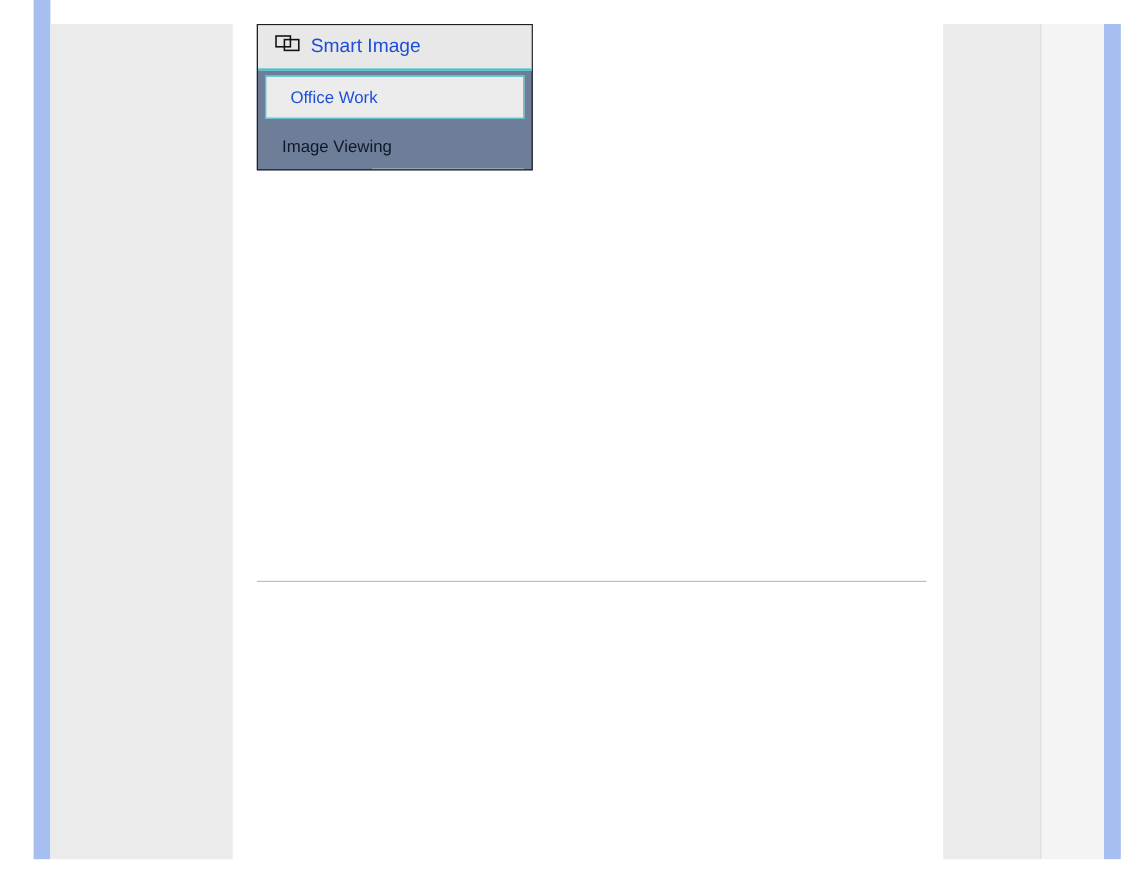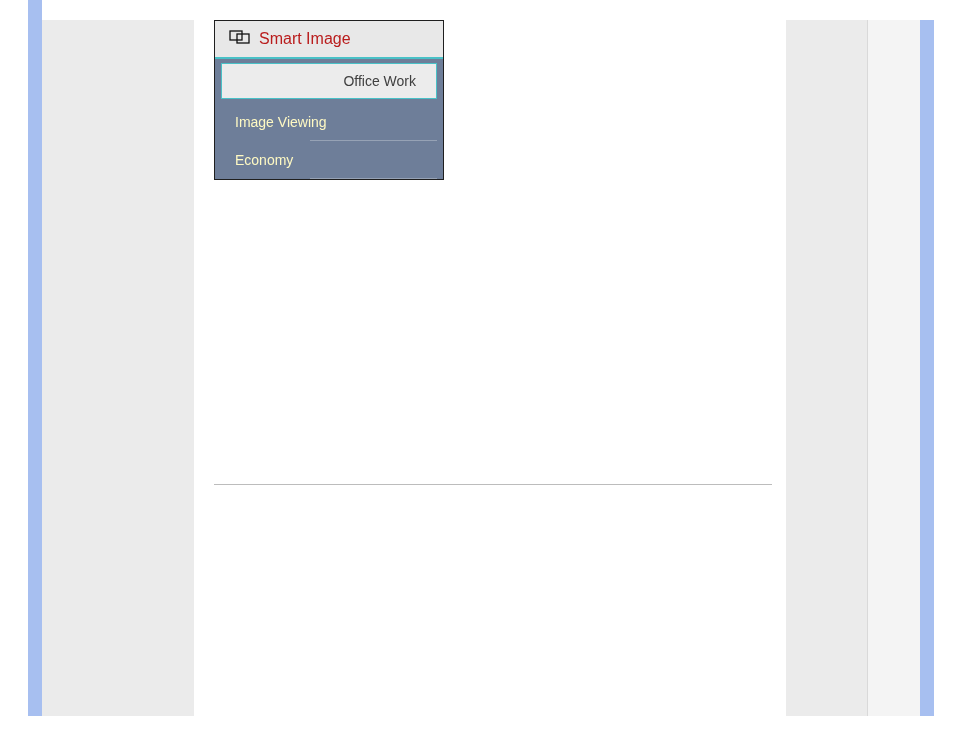--- a/index.html
+++ b/index.html
@@ -22,40 +22,39 @@
     background:#6e7e99;
   }
   .panel-header {
     display:flex; align-items:center;
     gap:8px;
     height:38px;
     padding:0 14px;
     background:#e8e8e8;
     border-bottom:2px solid #49c1c7;
     font-size:16px;
-    color:#b91c1c;
+    color:#1d4ed8;
   }
   .panel-header svg { flex: 0 0 auto; }
   .panel-body { padding:0; }
 
   .opt {
     display:flex; align-items:center;
     height:38px;
     padding:0 20px;
     font-size:14px;
-    color:#fef9c3;
+    color:#0f172a;
     position:relative;
   }
   .opt.selected {
     margin:4px 6px;
     background:#ececec;
     border:1px solid #49c1c7;
-    color:#404040;
+    color:#1d4ed8;
     height:36px;
-    justify-content:flex-end;
   }
   .opt:not(.selected)::after {
     content:"";
     position:absolute;
     left:95px; right:6px; bottom:0;
     height:1px;
     background:rgba(255,255,255,0.28);
   }
   .opt.last::after { display:none; }
 </style>
@@ -80,21 +79,18 @@
     <span>Smart Image</span>
   </div>
 
   <div class="panel-body">
     <div class="opt selected">
       <span>Office Work</span>
     </div>
     <div class="opt">
       <span>Image Viewing</span>
     </div>
-    <div class="opt">
-      <span>Economy</span>
-    </div>
   </div>
 </div>
 
 <div class="grey-right1"></div>
 <div class="grey-right2"></div>
 <div class="outer-right"></div>
 
 </body></html>

